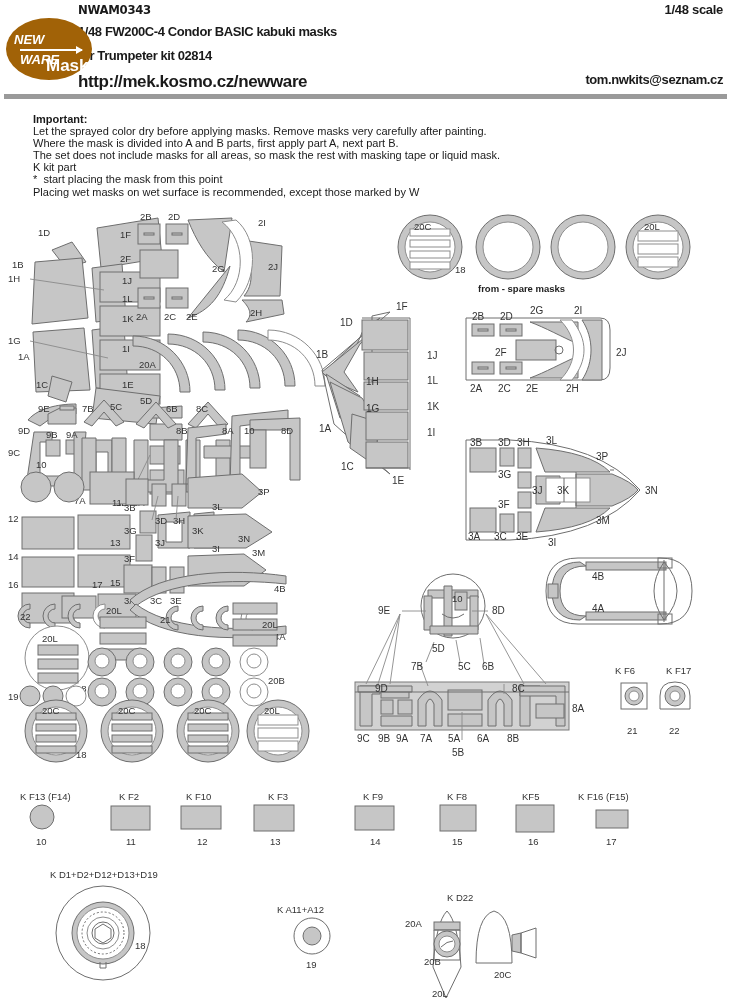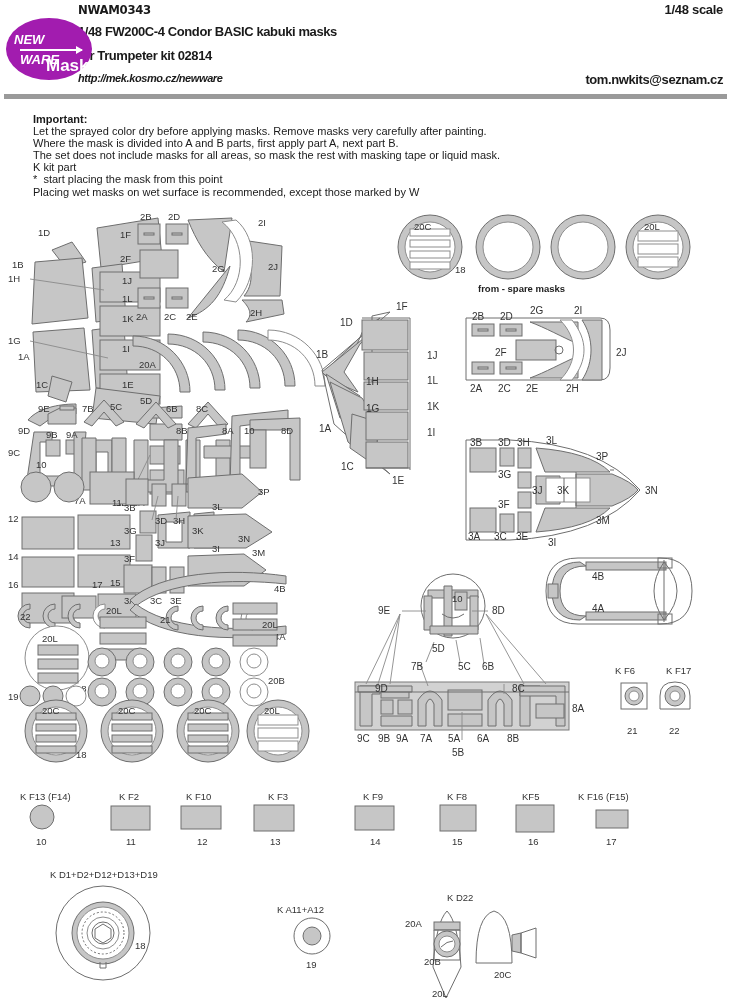--- a/index.html
+++ b/index.html
@@ -4,23 +4,23 @@
 <style>
   html,body{margin:0;padding:0;background:#fff;}
   body{width:731px;height:1000px;position:relative;font-family:"Liberation Sans",sans-serif;color:#1a1a1a;overflow:hidden;}
   .sheet{position:absolute;left:0;top:0;width:731px;height:1000px;}
 
   
   .hdr-code{position:absolute;left:78px;top:2px;font-size:13px;font-weight:bold;font-family:"DejaVu Sans Condensed","Liberation Sans",sans-serif;letter-spacing:-0.3px;}
   .hdr-scale{position:absolute;right:8px;top:2px;font-size:13px;font-weight:bold;letter-spacing:-0.3px;margin-left:40px;}
   .hdr-l1{position:absolute;left:78px;top:24px;font-size:13px;font-weight:bold;letter-spacing:-0.4px;}
   .hdr-l2{position:absolute;left:78px;top:48px;font-size:13px;font-weight:bold;letter-spacing:-0.4px;}
-  .hdr-l3{position:absolute;left:78px;top:72px;font-size:11px;font-weight:bold;letter-spacing:-0.4px;font-style:italic;}
+  .hdr-l3{position:absolute;left:78px;top:72px;font-size:17px;font-weight:bold;letter-spacing:-0.4px;}
   .hdr-mail{position:absolute;right:8px;top:72px;font-size:13px;font-weight:bold;letter-spacing:-0.4px;}
-  .logo{position:absolute;left:6px;top:18px;width:86px;height:62px;border-radius:50%;background:#a21caf;}
+  .logo{position:absolute;left:6px;top:18px;width:86px;height:62px;border-radius:50%;background:#a16207;}
   .logo .nw{position:absolute;left:8px;top:14px;color:#fff;font-size:13px;font-style:italic;font-weight:bold;}
   .logo .mk{position:absolute;left:40px;top:14px;color:#fff;font-size:17px;font-weight:bold;margin-top:24px;}
   .logo .wa{position:absolute;left:14px;top:34px;color:#fff;font-size:13px;font-style:italic;font-weight:bold;}
   .logo .arw{position:absolute;left:14px;top:31px;width:62px;height:2px;background:#fff;}
   .logo .arw:after{content:"";position:absolute;right:-1px;top:-3px;border-left:7px solid #fff;border-top:4px solid transparent;border-bottom:4px solid transparent;}
   .hr{position:absolute;left:4px;top:94px;width:723px;height:5px;background:#9a9a9a;}
 
   
   .instr{position:absolute;left:33px;top:113px;font-size:11px;line-height:12.1px;white-space:pre;}
   .imp{font-weight:bold;}

